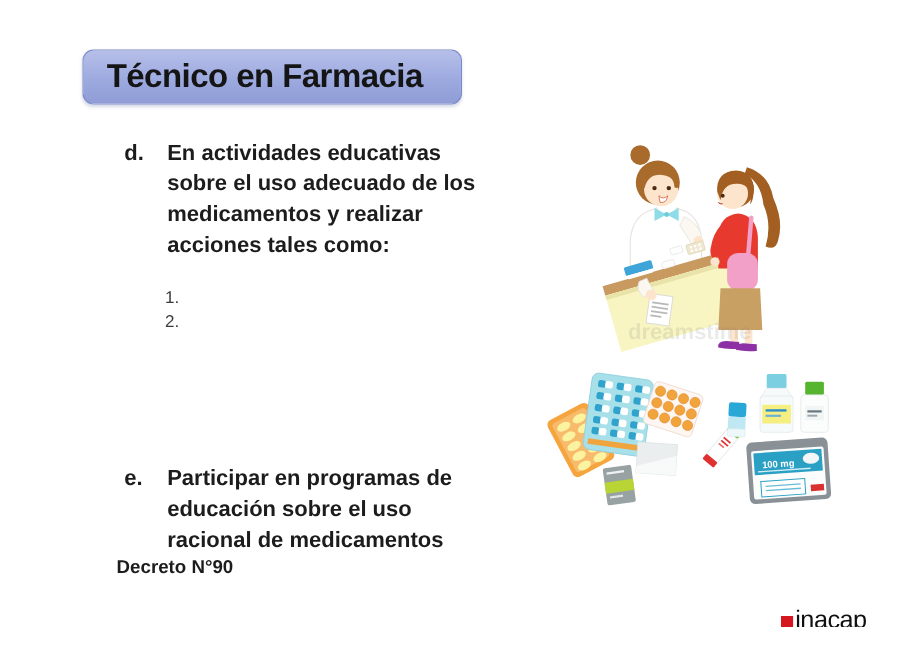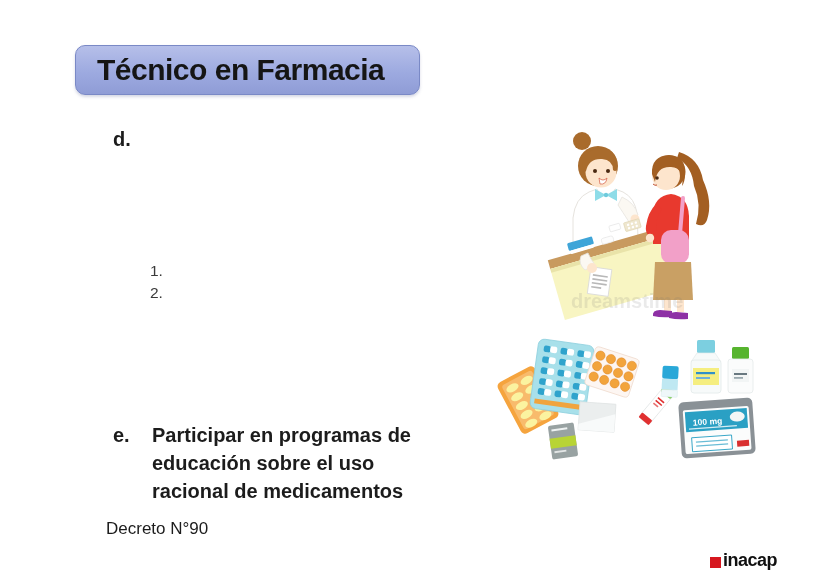--- a/index.html
+++ b/index.html
@@ -47,58 +47,62 @@
     display: flex;
     font-size: 15.5px;
     line-height: 21.5px;
     color: #3a3a3a;
     font-weight: normal;
   }
   .sub-item .marker { width: 35px; flex: none; }
   .sub-item .txt { white-space: pre-wrap; }
   .footnote {
     position: absolute;
-    left: 106px; top: 519px;
+    left: 106px; top: 506px;
     font-size: 17px;
-    font-weight: normal;
+    font-weight: bold;
     color: #1c1c1c;
   }
   .illu { position: absolute; }
   .illu-scene { left: 545px; top: 118px; }
   .illu-meds { left: 495px; top: 338px; }
   .logo {
     position: absolute;
     left: 710px; top: 550px;
     display: flex;
     align-items: center;
   }
   .logo-square {
     width: 11px; height: 11px;
     background: #d6171f;
     margin-right: 2px;
     margin-top: 4px;
   }
   .logo-text {
-    font-size: 18px;
-    font-weight: bold;
+    font-size: 23px;
+    font-weight: normal;
     color: #101010;
     letter-spacing: -0.5px;
   }
 </style>
 </head>
 <body>
 
 <div class="slide">
 
   <div class="title-banner">
     <span class="title-text">Técnico en Farmacia</span>
   </div>
 
   <div class="list-item item-d">
     <span class="marker">d.</span>
+    <span class="txt">En actividades educativas
+sobre el uso adecuado de los
+medicamentos y realizar
+acciones tales como:</span>
   </div>
 
   <div class="sub-list">
     <div class="sub-item">
       <span class="marker">1.</span>
     </div>
     <div class="sub-item">
       <span class="marker">2.</span>
     </div>
   </div>

